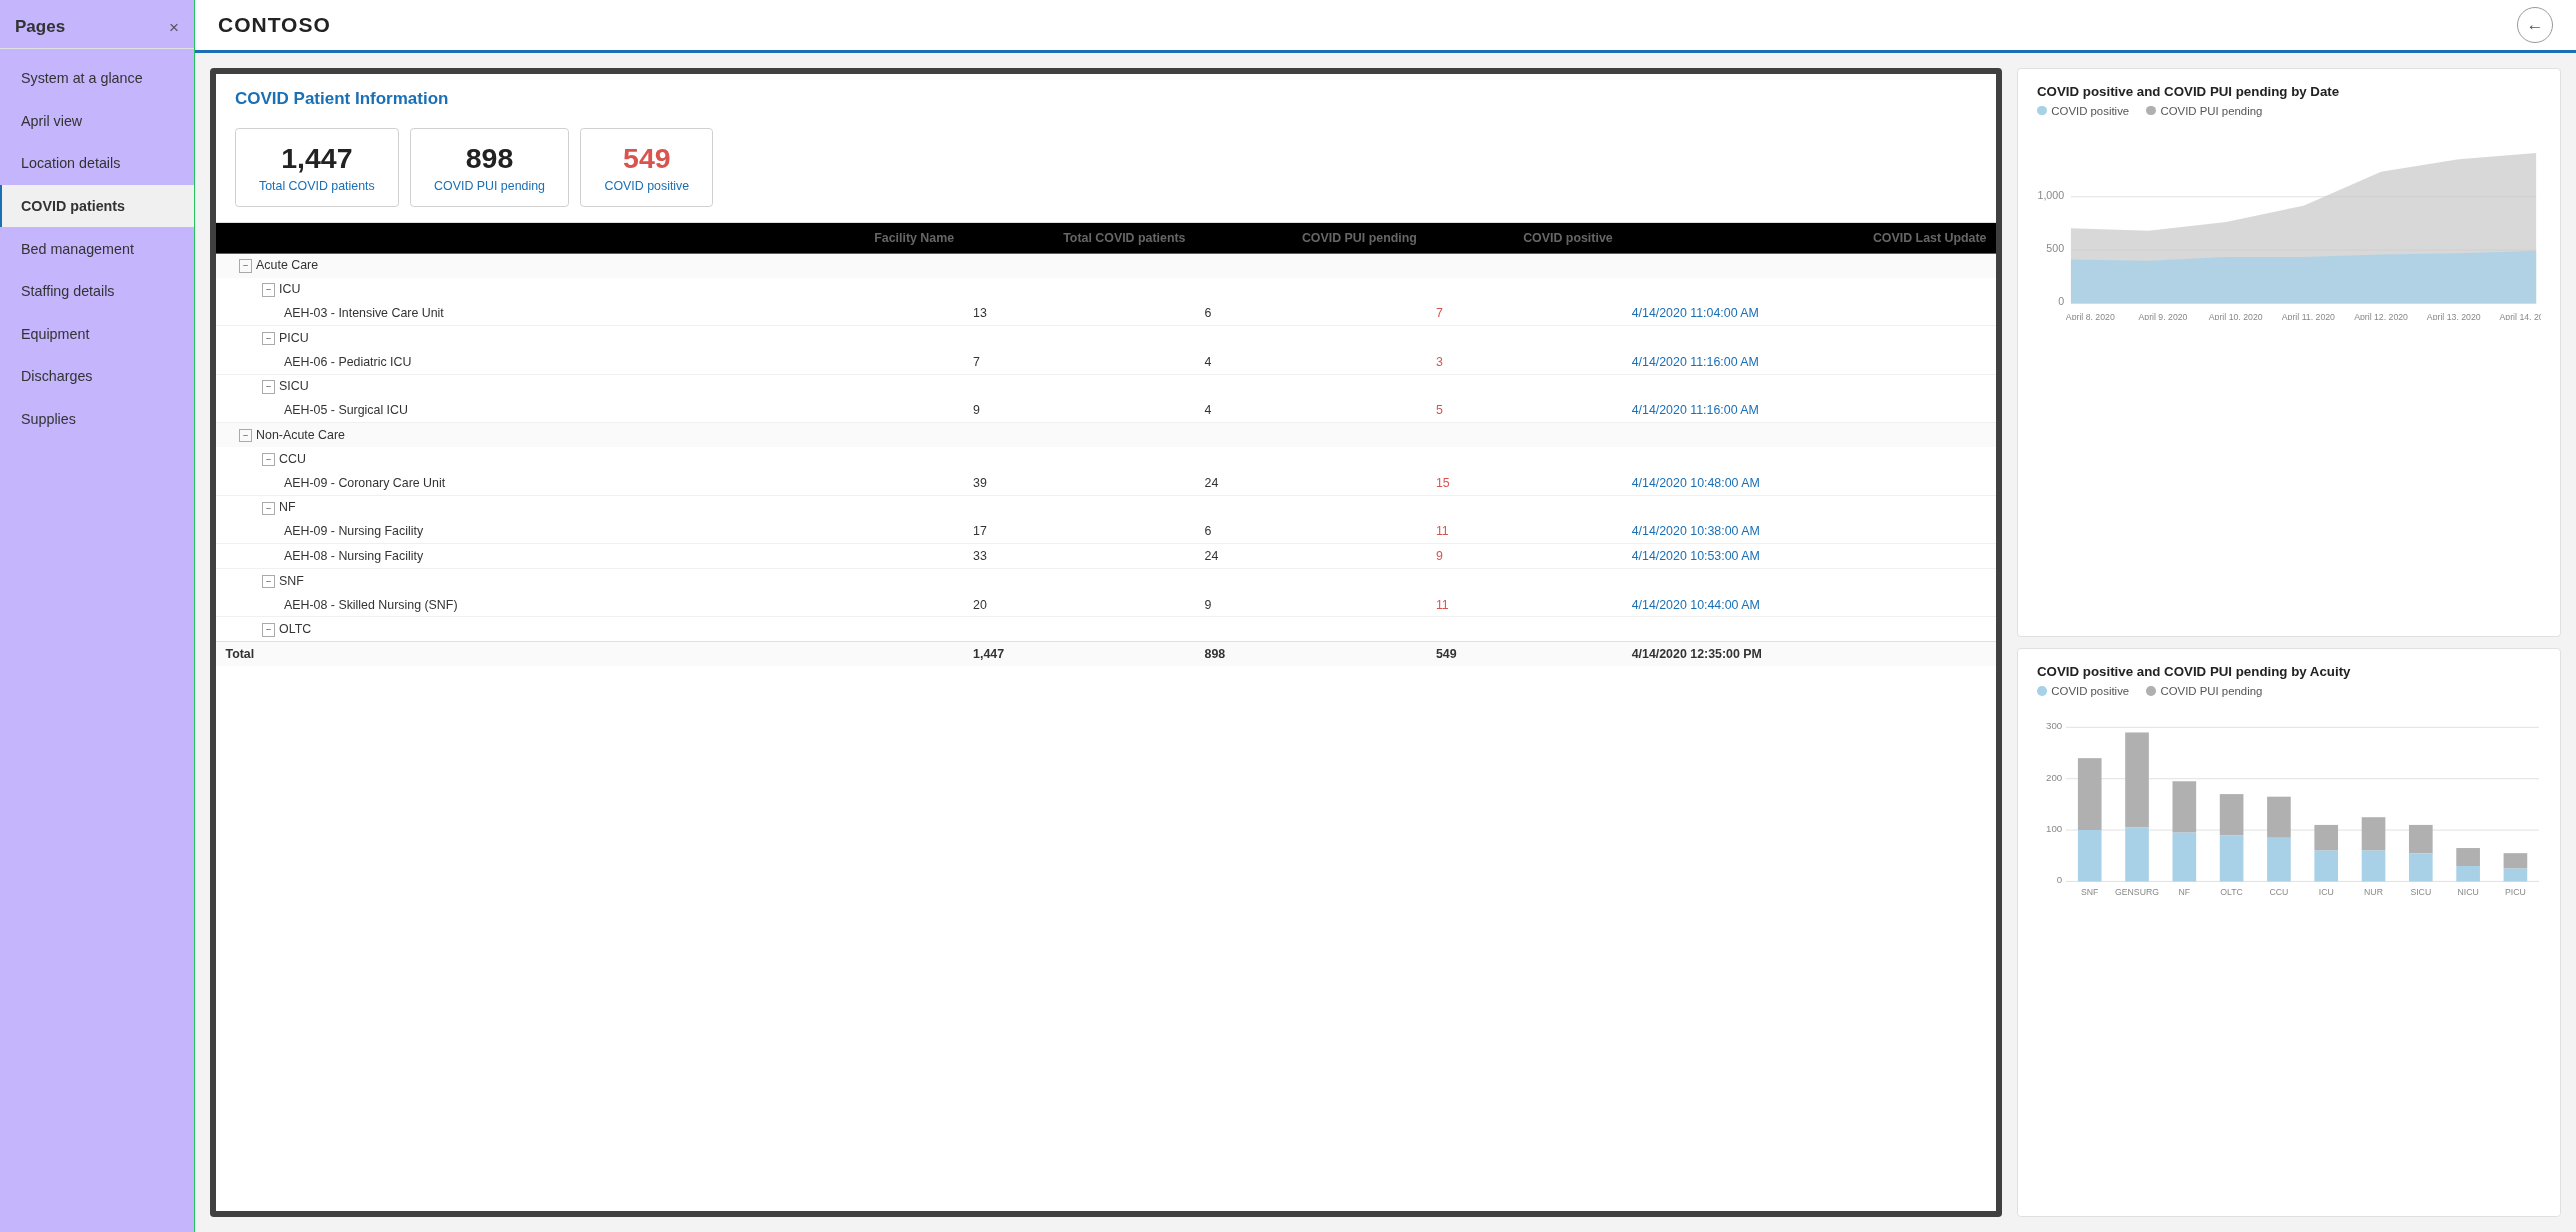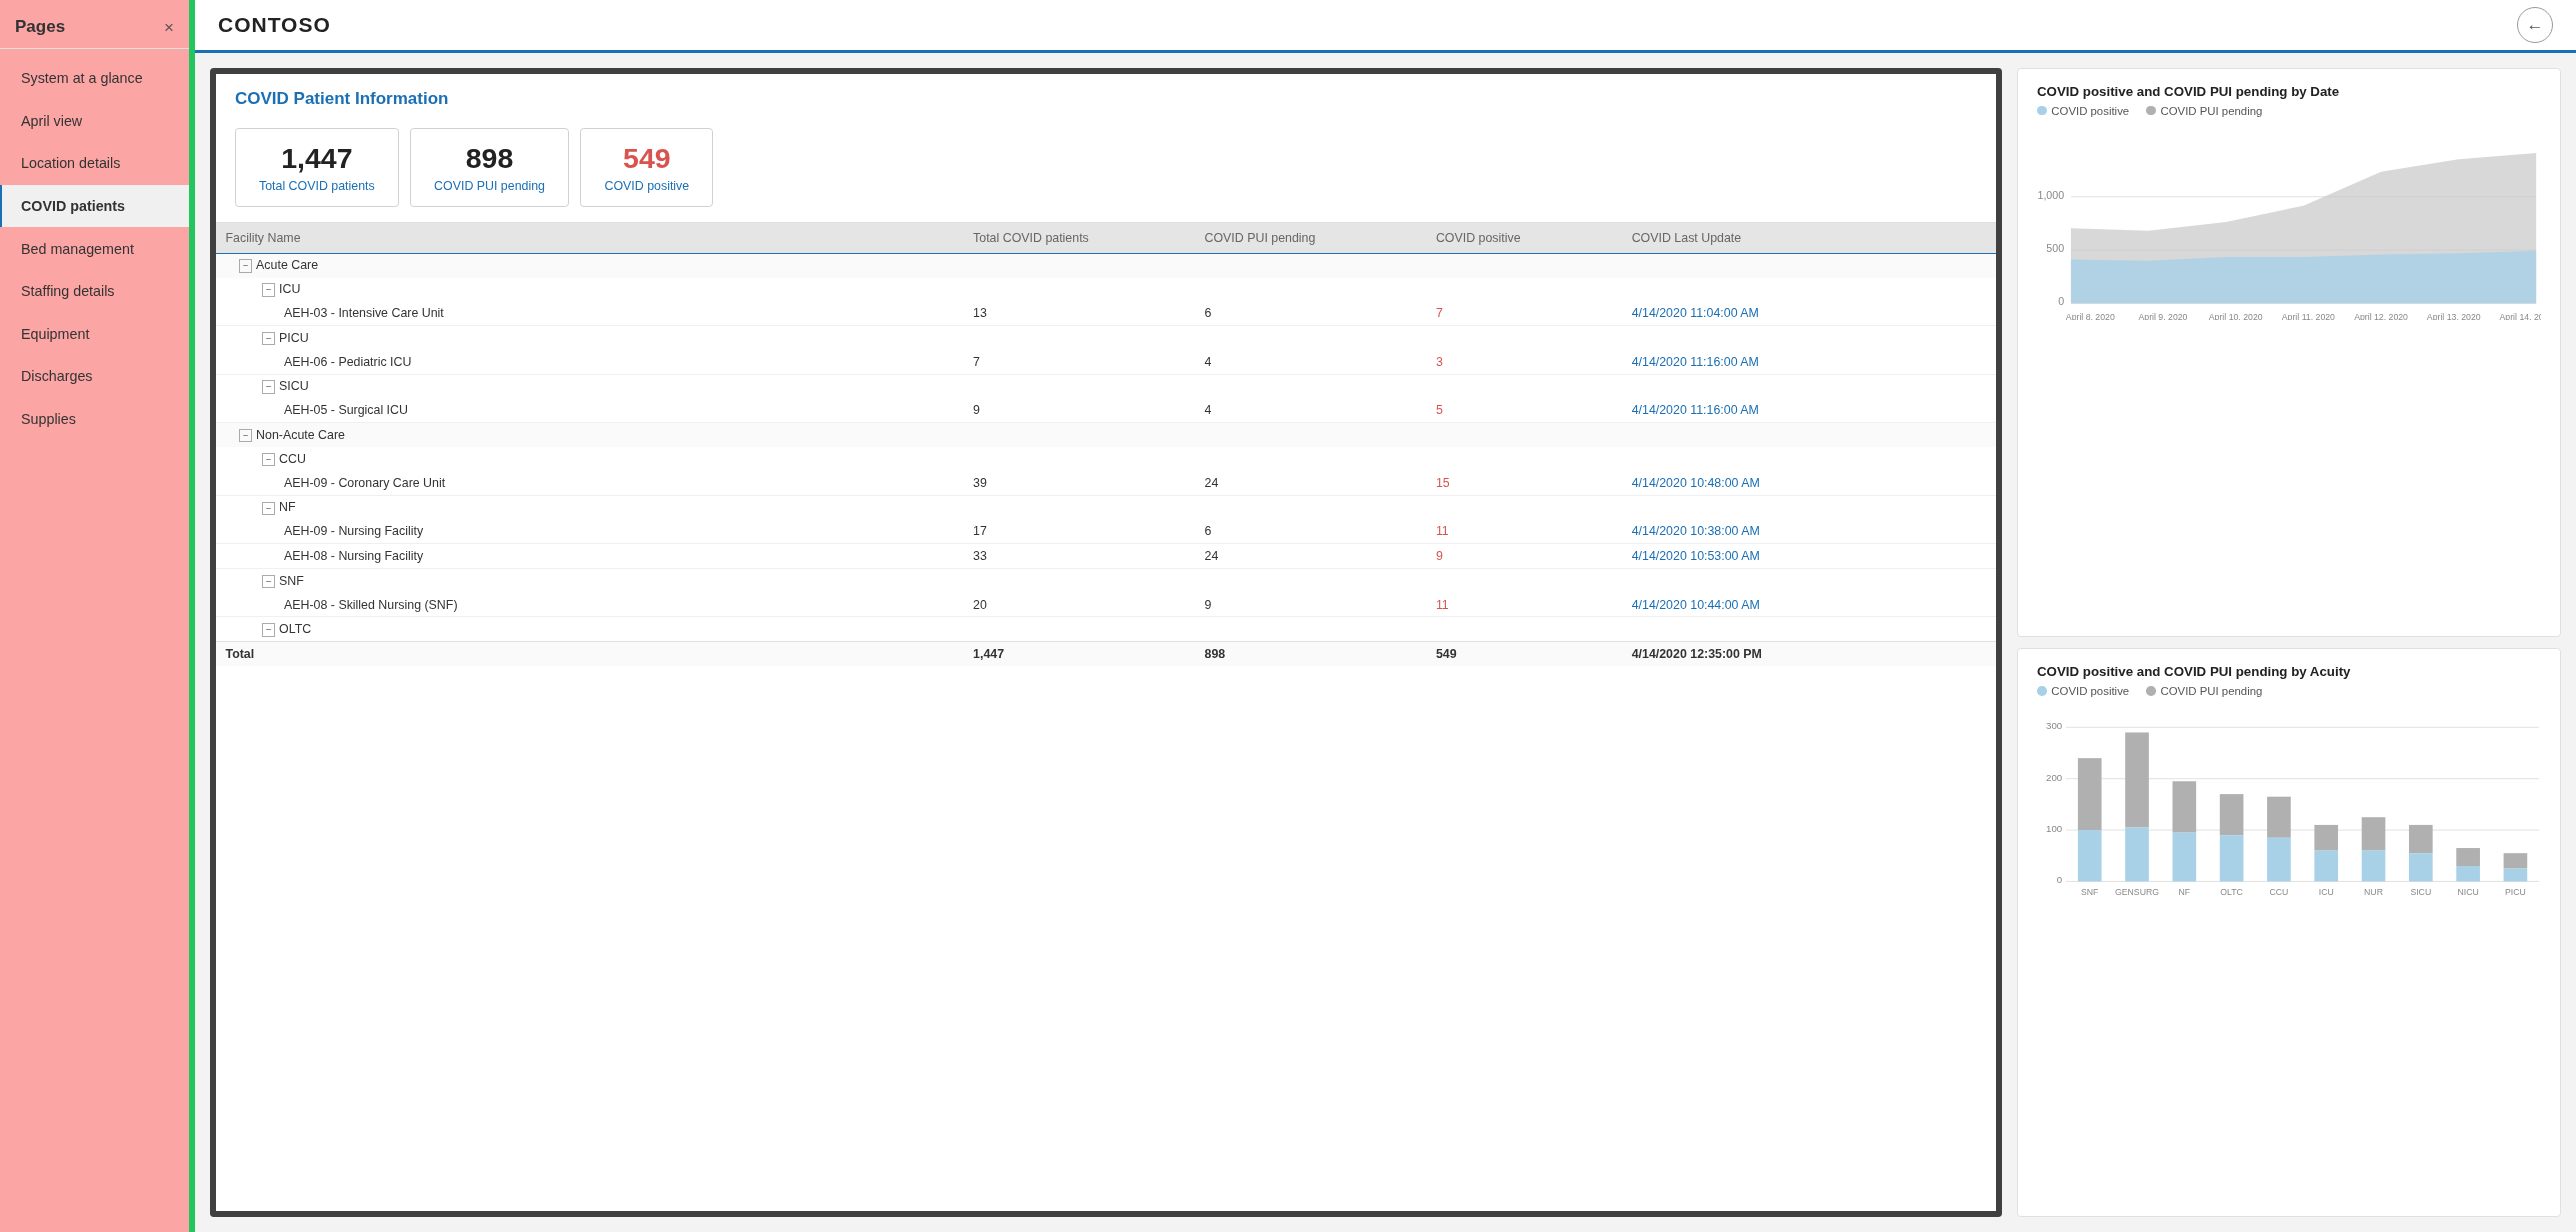--- a/index.html
+++ b/index.html
@@ -2,22 +2,22 @@
 <html style="font-size:15px"><head>
   <meta charset="utf-8">
   <style>
     * { box-sizing: border-box; margin: 0; padding: 0; }
     body { font-family: 'Segoe UI', Arial, sans-serif; background: #f3f3f3; display: flex; height: 100vh; overflow: hidden; }
 
     
     .sidebar {
       width: 195px;
       min-width: 195px;
-      background: #fca5a5;
-      border-right: 6px solid #22c55e;
+      background: #c4b5fd;
+      border-right: 1px solid #22c55e;
       display: flex;
       flex-direction: column;
       z-index: 10;
     }
     .sidebar-header {
       display: flex;
       align-items: center;
       justify-content: space-between;
       padding: 17px 15px 11.4px 15px;
       border-bottom: 1px solid #e0e0e0;
@@ -149,25 +149,25 @@
       overflow-y: auto;
       border-top: 1px solid #e0e0e0;
       position: relative;
     }
     table {
       width: 100%;
       border-collapse: collapse;
       font-size: 12.4px;
     }
     thead th {
-      background: #e5e5e5;
+      background: #000000;
       color: #666;
-      font-weight: 400;
+      font-weight: 700;
       padding: 7.6px 9.5px;
-      text-align: left;
+      text-align: right;
       border-bottom: 1.9px solid #1a6fb5;
       white-space: normal;
       position: sticky;
       top: 0;
       z-index: 2;
     }
     tbody td {
       padding: 4.8px 9.5px;
       color: #333;
     }

